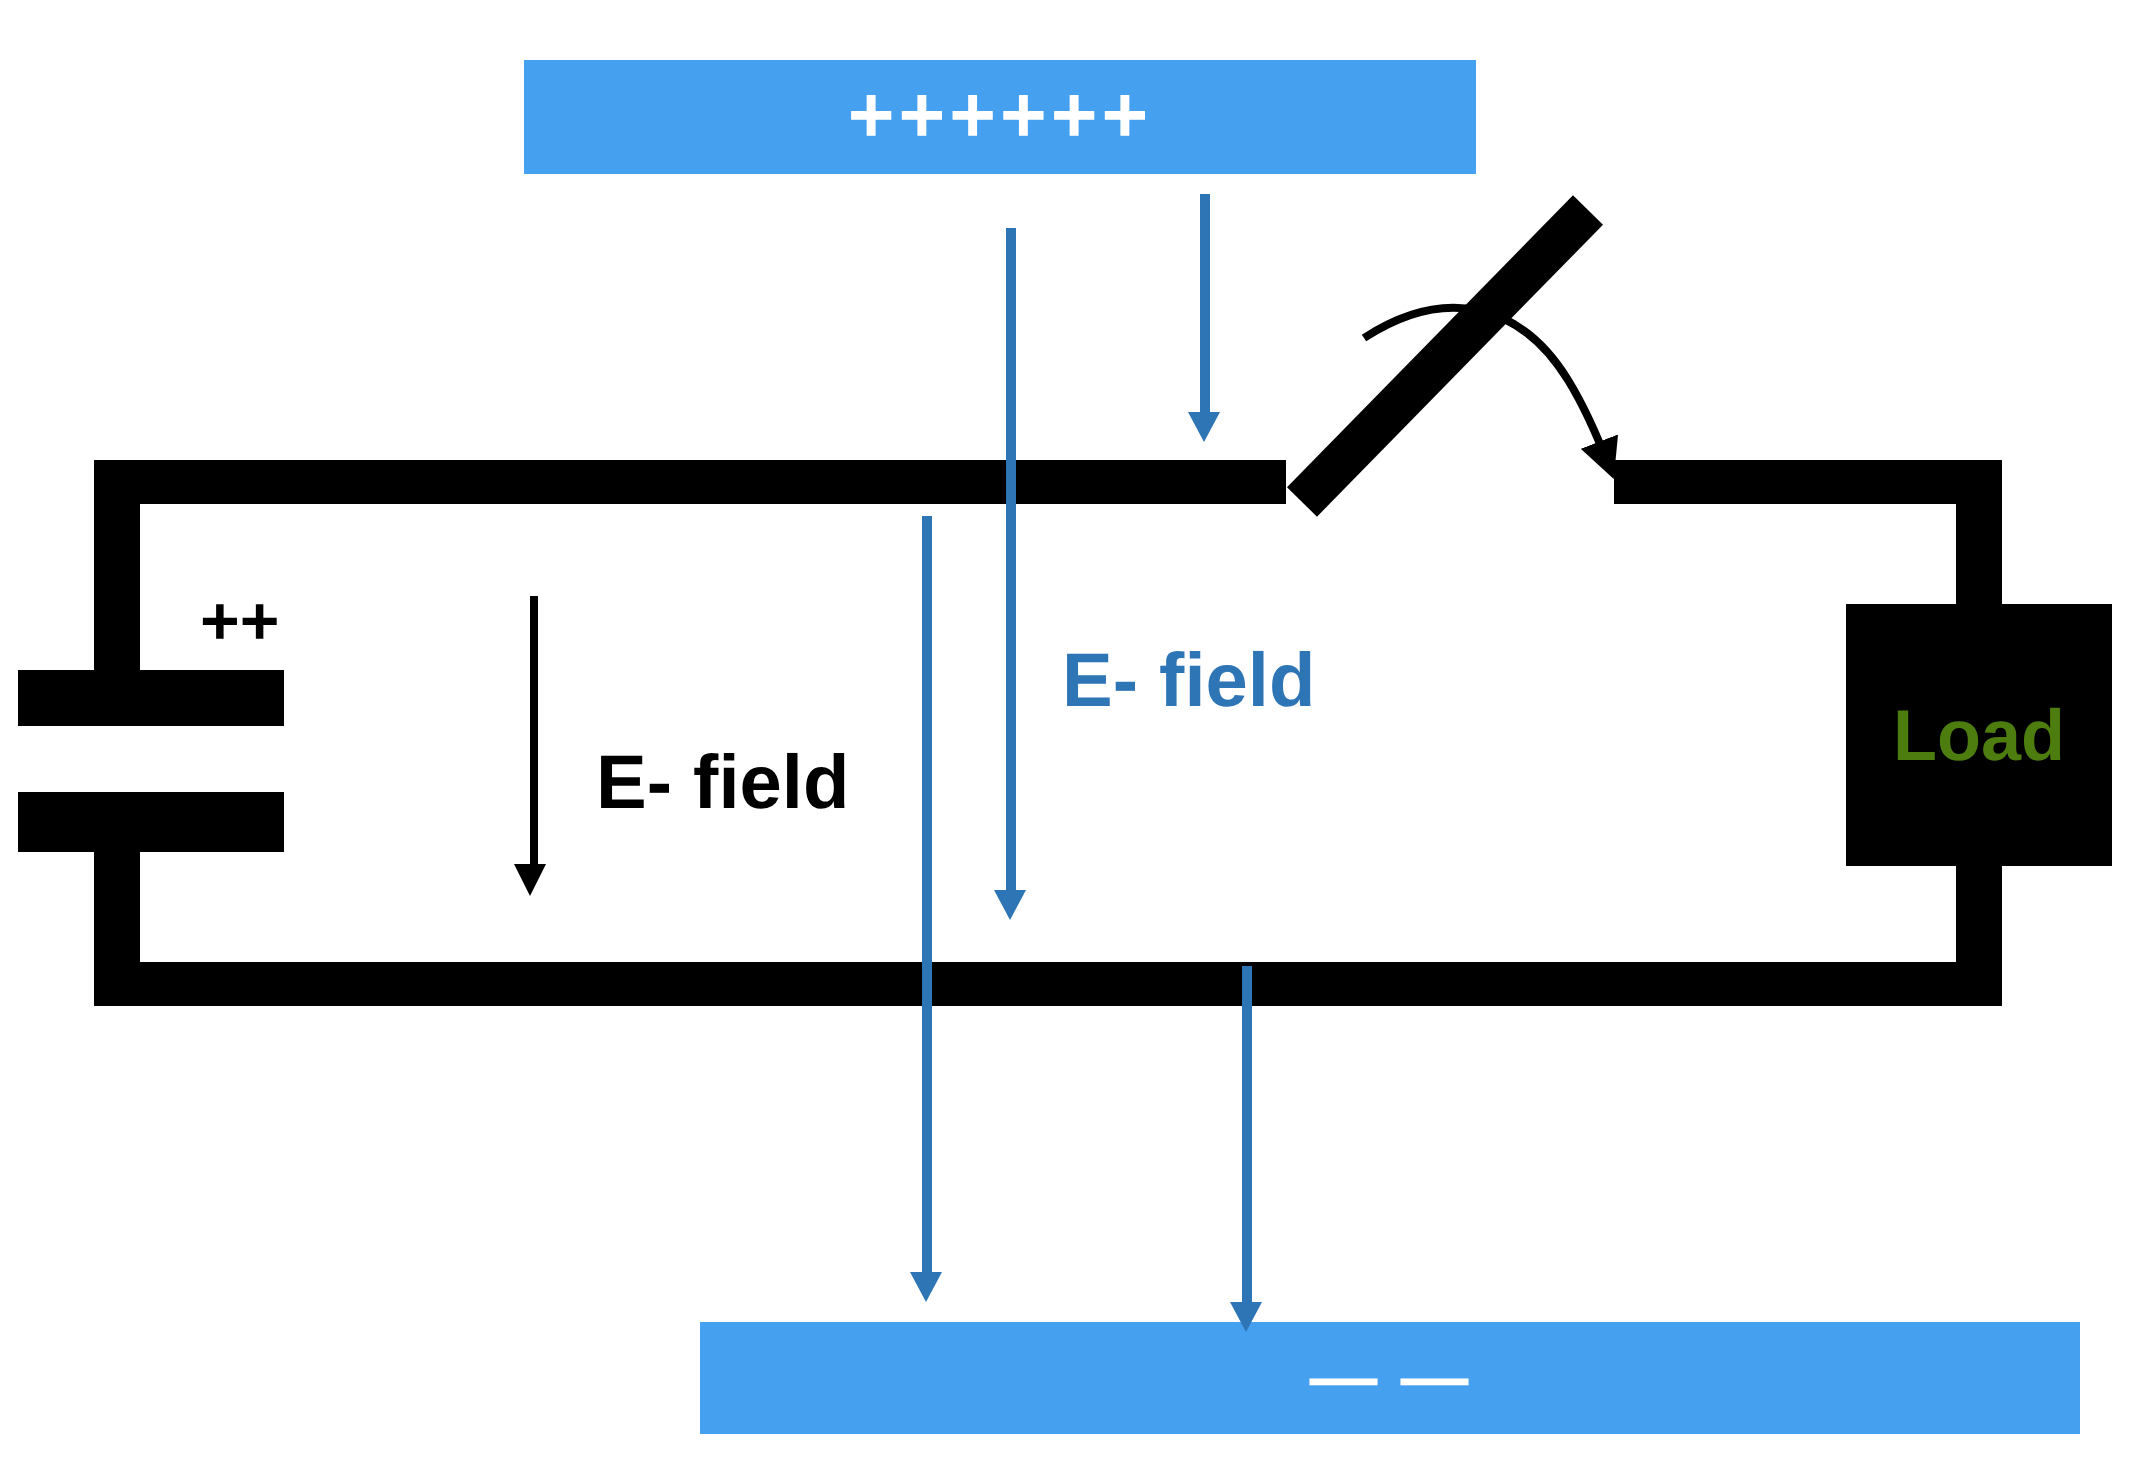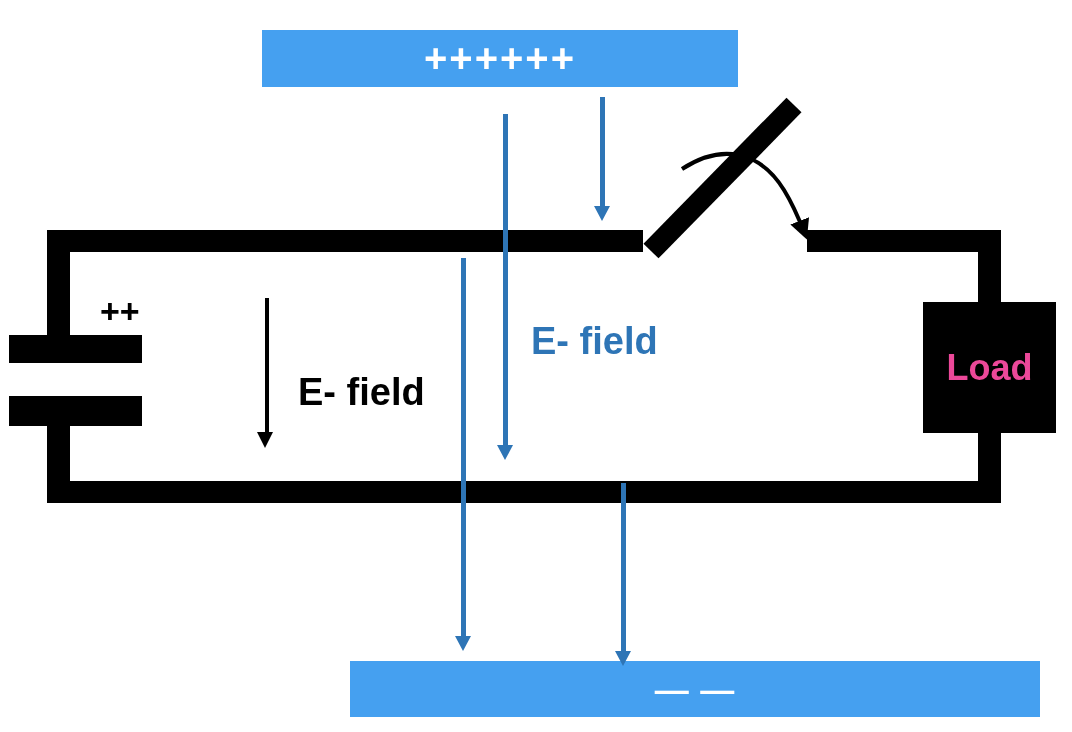--- a/index.html
+++ b/index.html
@@ -26,21 +26,21 @@
   .wire-right-lower{left:978px;top:432px;width:23px;height:71px;}
   
   .bat-plate{background:#000;z-index:1;}
   .bat-plate-top{left:9px;top:335px;width:133px;height:28px;}
   .bat-plate-bottom{left:9px;top:396px;width:133px;height:30px;}
   .bat-label{left:100px;top:294px;font-size:34px;font-weight:bold;color:#000;line-height:1;z-index:3;}
   
   .load-box{
     left:923px;top:302px;width:133px;height:131px;background:#000;z-index:2;
     display:flex;align-items:center;justify-content:center;
-    color:#ec4899;font-weight:bold;font-size:36px;
+    color:#4d7c0f;font-weight:bold;font-size:36px;
   }
   
   .efield-black{left:298px;top:373px;font-size:38px;font-weight:bold;color:#000;line-height:1;z-index:3;white-space:pre;}
   .efield-blue{left:531px;top:322px;font-size:38px;font-weight:bold;color:#2e75b6;line-height:1;z-index:3;white-space:pre;}
   
   .aline{z-index:2;}
   .ahead{width:0;height:0;z-index:2;}
   .blue{background:#2e75b6;}
   .blue-head{border-left:8px solid transparent;border-right:8px solid transparent;border-top:15px solid #2e75b6;}
   .black-line{background:#000;}

